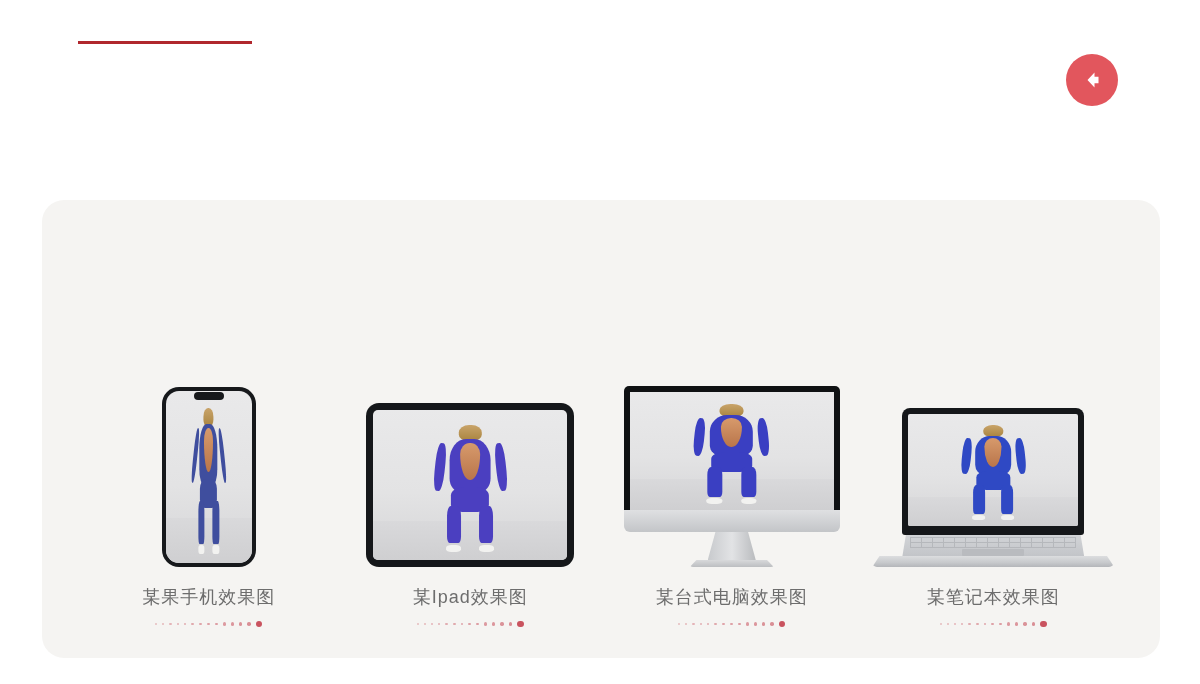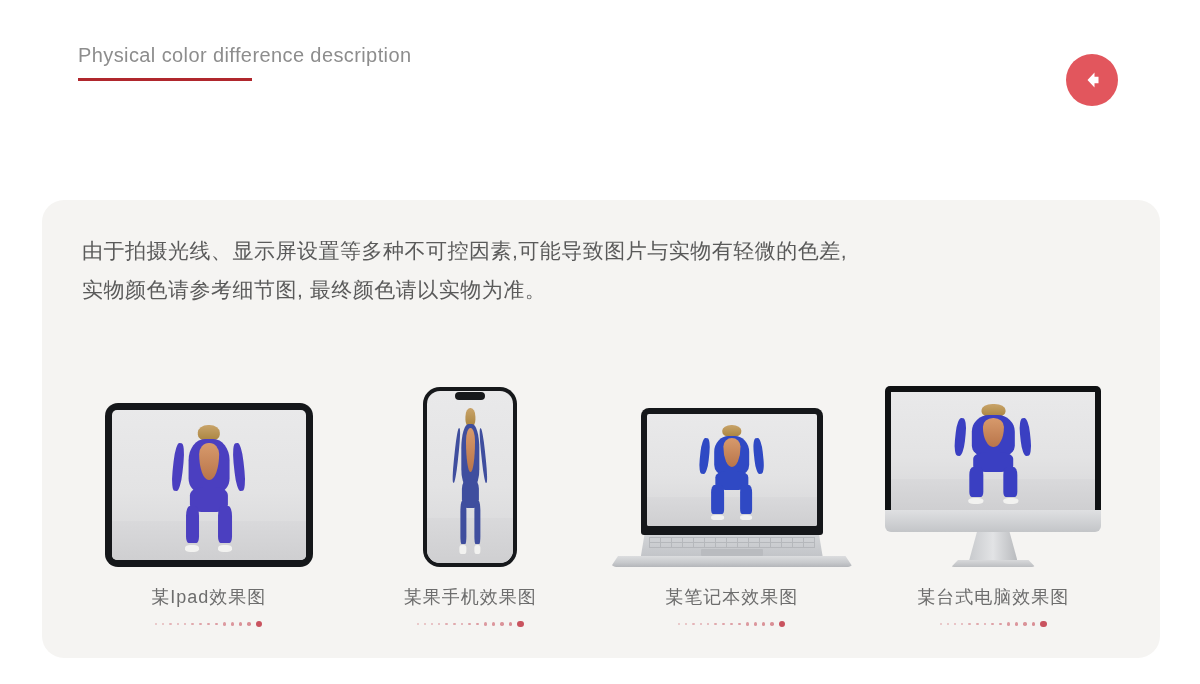--- a/index.html
+++ b/index.html
@@ -275,81 +275,35 @@
     width: 84px; height: 7px;
     background: linear-gradient(180deg,#d8d9db,#bcbec1);
     border-radius: 3px;
     clip-path: polygon(8% 0, 92% 0, 100% 100%, 0 100%);
   }
 </style>
 </head>
 <body>
 
 <div class="header">
-  <div class="page-subtitle">Physical color difference description</div>
   <div class="title-rule" style="background: rgb(176, 39, 45);"></div>
 
   <button class="back-button" style="background: rgb(226, 86, 93);">
     <span>
       <svg width="26" height="26" viewBox="0 0 26 26" aria-hidden="true">
         <path d="M15.5 5.5 L8.5 13 L15.5 20.5 L15.5 16.2 L19.5 16.2 L19.5 9.8 L15.5 9.8 Z" fill="#ffffff"></path>
       </svg>
     </span>
   </button>
 </div>
 
 <div class="panel" style="background: rgb(245, 244, 242);">
 
-  <div class="panel-text">
-    <div>由于拍摄光线、显示屏设置等多种不可控因素,可能导致图片与实物有轻微的色差,</div>
-    <div>实物颜色请参考细节图, 最终颜色请以实物为准。</div>
-  </div>
 
   <div class="device-row">
-
-    <div class="device-cell">
-      <div class="device-stage">
-        <div class="tablet">
-          <div class="screen">
-            <div class="photo">
-              <div class="floor"></div>
-              <div class="model" style="--suit: #4b3fc0;">
-                <div class="m-arm-l"></div>
-                <div class="m-arm-r"></div>
-                <div class="m-hair"></div>
-                <div class="m-torso"></div>
-                <div class="m-back"></div>
-                <div class="m-hips"></div>
-                <div class="m-leg-l"></div>
-                <div class="m-leg-r"></div>
-                <div class="m-shoe-l"></div>
-                <div class="m-shoe-r"></div>
-              </div>
-            </div>
-          </div>
-        </div>
-      </div>
-      <div class="device-caption">某Ipad效果图</div>
-      <div class="dot-rule">
-          <i style="width: 2px; height: 2px; background: rgb(201, 83, 95); opacity: 0.35;"></i>
-          <i style="width: 2.12308px; height: 2.12308px; background: rgb(201, 83, 95); opacity: 0.373077;"></i>
-          <i style="width: 2.24615px; height: 2.24615px; background: rgb(201, 83, 95); opacity: 0.396154;"></i>
-          <i style="width: 2.36923px; height: 2.36923px; background: rgb(201, 83, 95); opacity: 0.419231;"></i>
-          <i style="width: 2.49231px; height: 2.49231px; background: rgb(201, 83, 95); opacity: 0.442308;"></i>
-          <i style="width: 2.61538px; height: 2.61538px; background: rgb(201, 83, 95); opacity: 0.465385;"></i>
-          <i style="width: 2.73846px; height: 2.73846px; background: rgb(201, 83, 95); opacity: 0.488462;"></i>
-          <i style="width: 2.86154px; height: 2.86154px; background: rgb(201, 83, 95); opacity: 0.511538;"></i>
-          <i style="width: 2.98462px; height: 2.98462px; background: rgb(201, 83, 95); opacity: 0.534615;"></i>
-          <i style="width: 3.10769px; height: 3.10769px; background: rgb(201, 83, 95); opacity: 0.557692;"></i>
-          <i style="width: 3.23077px; height: 3.23077px; background: rgb(201, 83, 95); opacity: 0.580769;"></i>
-          <i style="width: 3.35385px; height: 3.35385px; background: rgb(201, 83, 95); opacity: 0.603846;"></i>
-          <i style="width: 3.47692px; height: 3.47692px; background: rgb(201, 83, 95); opacity: 0.626923;"></i>
-          <i style="width: 6.5px; height: 6.5px; background: rgb(201, 83, 95); opacity: 1;"></i>
-        </div>
-    </div>
 
     <div class="device-cell">
       <div class="device-stage">
         <div class="phone">
           <div class="island"></div>
           <div class="screen">
             <div class="photo">
               <div class="floor"></div>
               <div class="model" style="--suit: #3f4e9e;">
                 <div class="m-arm-l"></div>
@@ -361,20 +315,107 @@
                 <div class="m-leg-l"></div>
                 <div class="m-leg-r"></div>
                 <div class="m-shoe-l"></div>
                 <div class="m-shoe-r"></div>
               </div>
             </div>
           </div>
         </div>
       </div>
       <div class="device-caption">某果手机效果图</div>
+      <div class="dot-rule">
+          <i style="width: 2px; height: 2px; background: rgb(201, 83, 95); opacity: 0.35;"></i>
+          <i style="width: 2.12308px; height: 2.12308px; background: rgb(201, 83, 95); opacity: 0.373077;"></i>
+          <i style="width: 2.24615px; height: 2.24615px; background: rgb(201, 83, 95); opacity: 0.396154;"></i>
+          <i style="width: 2.36923px; height: 2.36923px; background: rgb(201, 83, 95); opacity: 0.419231;"></i>
+          <i style="width: 2.49231px; height: 2.49231px; background: rgb(201, 83, 95); opacity: 0.442308;"></i>
+          <i style="width: 2.61538px; height: 2.61538px; background: rgb(201, 83, 95); opacity: 0.465385;"></i>
+          <i style="width: 2.73846px; height: 2.73846px; background: rgb(201, 83, 95); opacity: 0.488462;"></i>
+          <i style="width: 2.86154px; height: 2.86154px; background: rgb(201, 83, 95); opacity: 0.511538;"></i>
+          <i style="width: 2.98462px; height: 2.98462px; background: rgb(201, 83, 95); opacity: 0.534615;"></i>
+          <i style="width: 3.10769px; height: 3.10769px; background: rgb(201, 83, 95); opacity: 0.557692;"></i>
+          <i style="width: 3.23077px; height: 3.23077px; background: rgb(201, 83, 95); opacity: 0.580769;"></i>
+          <i style="width: 3.35385px; height: 3.35385px; background: rgb(201, 83, 95); opacity: 0.603846;"></i>
+          <i style="width: 3.47692px; height: 3.47692px; background: rgb(201, 83, 95); opacity: 0.626923;"></i>
+          <i style="width: 6.5px; height: 6.5px; background: rgb(201, 83, 95); opacity: 1;"></i>
+        </div>
+    </div>
+
+    <div class="device-cell">
+      <div class="device-stage">
+        <div class="tablet">
+          <div class="screen">
+            <div class="photo">
+              <div class="floor"></div>
+              <div class="model" style="--suit: #4b3fc0;">
+                <div class="m-arm-l"></div>
+                <div class="m-arm-r"></div>
+                <div class="m-hair"></div>
+                <div class="m-torso"></div>
+                <div class="m-back"></div>
+                <div class="m-hips"></div>
+                <div class="m-leg-l"></div>
+                <div class="m-leg-r"></div>
+                <div class="m-shoe-l"></div>
+                <div class="m-shoe-r"></div>
+              </div>
+            </div>
+          </div>
+        </div>
+      </div>
+      <div class="device-caption">某Ipad效果图</div>
+      <div class="dot-rule">
+          <i style="width: 2px; height: 2px; background: rgb(201, 83, 95); opacity: 0.35;"></i>
+          <i style="width: 2.12308px; height: 2.12308px; background: rgb(201, 83, 95); opacity: 0.373077;"></i>
+          <i style="width: 2.24615px; height: 2.24615px; background: rgb(201, 83, 95); opacity: 0.396154;"></i>
+          <i style="width: 2.36923px; height: 2.36923px; background: rgb(201, 83, 95); opacity: 0.419231;"></i>
+          <i style="width: 2.49231px; height: 2.49231px; background: rgb(201, 83, 95); opacity: 0.442308;"></i>
+          <i style="width: 2.61538px; height: 2.61538px; background: rgb(201, 83, 95); opacity: 0.465385;"></i>
+          <i style="width: 2.73846px; height: 2.73846px; background: rgb(201, 83, 95); opacity: 0.488462;"></i>
+          <i style="width: 2.86154px; height: 2.86154px; background: rgb(201, 83, 95); opacity: 0.511538;"></i>
+          <i style="width: 2.98462px; height: 2.98462px; background: rgb(201, 83, 95); opacity: 0.534615;"></i>
+          <i style="width: 3.10769px; height: 3.10769px; background: rgb(201, 83, 95); opacity: 0.557692;"></i>
+          <i style="width: 3.23077px; height: 3.23077px; background: rgb(201, 83, 95); opacity: 0.580769;"></i>
+          <i style="width: 3.35385px; height: 3.35385px; background: rgb(201, 83, 95); opacity: 0.603846;"></i>
+          <i style="width: 3.47692px; height: 3.47692px; background: rgb(201, 83, 95); opacity: 0.626923;"></i>
+          <i style="width: 6.5px; height: 6.5px; background: rgb(201, 83, 95); opacity: 1;"></i>
+        </div>
+    </div>
+
+    <div class="device-cell">
+      <div class="device-stage">
+        <div class="desktop">
+          <div class="monitor">
+            <div class="screen">
+              <div class="photo">
+                <div class="floor"></div>
+                <div class="model" style="--suit: #3a3fc2;">
+                  <div class="m-arm-l"></div>
+                  <div class="m-arm-r"></div>
+                  <div class="m-hair"></div>
+                  <div class="m-torso"></div>
+                  <div class="m-back"></div>
+                  <div class="m-hips"></div>
+                  <div class="m-leg-l"></div>
+                  <div class="m-leg-r"></div>
+                  <div class="m-shoe-l"></div>
+                  <div class="m-shoe-r"></div>
+                </div>
+              </div>
+            </div>
+          </div>
+          <div class="chin"></div>
+          <div class="neck"></div>
+          <div class="base"></div>
+        </div>
+      </div>
+      <div class="device-caption">某台式电脑效果图</div>
       <div class="dot-rule">
           <i style="width: 2px; height: 2px; background: rgb(201, 83, 95); opacity: 0.35;"></i>
           <i style="width: 2.12308px; height: 2.12308px; background: rgb(201, 83, 95); opacity: 0.373077;"></i>
           <i style="width: 2.24615px; height: 2.24615px; background: rgb(201, 83, 95); opacity: 0.396154;"></i>
           <i style="width: 2.36923px; height: 2.36923px; background: rgb(201, 83, 95); opacity: 0.419231;"></i>
           <i style="width: 2.49231px; height: 2.49231px; background: rgb(201, 83, 95); opacity: 0.442308;"></i>
           <i style="width: 2.61538px; height: 2.61538px; background: rgb(201, 83, 95); opacity: 0.465385;"></i>
           <i style="width: 2.73846px; height: 2.73846px; background: rgb(201, 83, 95); opacity: 0.488462;"></i>
           <i style="width: 2.86154px; height: 2.86154px; background: rgb(201, 83, 95); opacity: 0.511538;"></i>
           <i style="width: 2.98462px; height: 2.98462px; background: rgb(201, 83, 95); opacity: 0.534615;"></i>
@@ -427,60 +468,14 @@
           <i style="width: 2.86154px; height: 2.86154px; background: rgb(201, 83, 95); opacity: 0.511538;"></i>
           <i style="width: 2.98462px; height: 2.98462px; background: rgb(201, 83, 95); opacity: 0.534615;"></i>
           <i style="width: 3.10769px; height: 3.10769px; background: rgb(201, 83, 95); opacity: 0.557692;"></i>
           <i style="width: 3.23077px; height: 3.23077px; background: rgb(201, 83, 95); opacity: 0.580769;"></i>
           <i style="width: 3.35385px; height: 3.35385px; background: rgb(201, 83, 95); opacity: 0.603846;"></i>
           <i style="width: 3.47692px; height: 3.47692px; background: rgb(201, 83, 95); opacity: 0.626923;"></i>
           <i style="width: 6.5px; height: 6.5px; background: rgb(201, 83, 95); opacity: 1;"></i>
         </div>
     </div>
 
-    <div class="device-cell">
-      <div class="device-stage">
-        <div class="desktop">
-          <div class="monitor">
-            <div class="screen">
-              <div class="photo">
-                <div class="floor"></div>
-                <div class="model" style="--suit: #3a3fc2;">
-                  <div class="m-arm-l"></div>
-                  <div class="m-arm-r"></div>
-                  <div class="m-hair"></div>
-                  <div class="m-torso"></div>
-                  <div class="m-back"></div>
-                  <div class="m-hips"></div>
-                  <div class="m-leg-l"></div>
-                  <div class="m-leg-r"></div>
-                  <div class="m-shoe-l"></div>
-                  <div class="m-shoe-r"></div>
-                </div>
-              </div>
-            </div>
-          </div>
-          <div class="chin"></div>
-          <div class="neck"></div>
-          <div class="base"></div>
-        </div>
-      </div>
-      <div class="device-caption">某台式电脑效果图</div>
-      <div class="dot-rule">
-          <i style="width: 2px; height: 2px; background: rgb(201, 83, 95); opacity: 0.35;"></i>
-          <i style="width: 2.12308px; height: 2.12308px; background: rgb(201, 83, 95); opacity: 0.373077;"></i>
-          <i style="width: 2.24615px; height: 2.24615px; background: rgb(201, 83, 95); opacity: 0.396154;"></i>
-          <i style="width: 2.36923px; height: 2.36923px; background: rgb(201, 83, 95); opacity: 0.419231;"></i>
-          <i style="width: 2.49231px; height: 2.49231px; background: rgb(201, 83, 95); opacity: 0.442308;"></i>
-          <i style="width: 2.61538px; height: 2.61538px; background: rgb(201, 83, 95); opacity: 0.465385;"></i>
-          <i style="width: 2.73846px; height: 2.73846px; background: rgb(201, 83, 95); opacity: 0.488462;"></i>
-          <i style="width: 2.86154px; height: 2.86154px; background: rgb(201, 83, 95); opacity: 0.511538;"></i>
-          <i style="width: 2.98462px; height: 2.98462px; background: rgb(201, 83, 95); opacity: 0.534615;"></i>
-          <i style="width: 3.10769px; height: 3.10769px; background: rgb(201, 83, 95); opacity: 0.557692;"></i>
-          <i style="width: 3.23077px; height: 3.23077px; background: rgb(201, 83, 95); opacity: 0.580769;"></i>
-          <i style="width: 3.35385px; height: 3.35385px; background: rgb(201, 83, 95); opacity: 0.603846;"></i>
-          <i style="width: 3.47692px; height: 3.47692px; background: rgb(201, 83, 95); opacity: 0.626923;"></i>
-          <i style="width: 6.5px; height: 6.5px; background: rgb(201, 83, 95); opacity: 1;"></i>
-        </div>
-    </div>
-
   </div>
 </div>
 
 </body></html>

